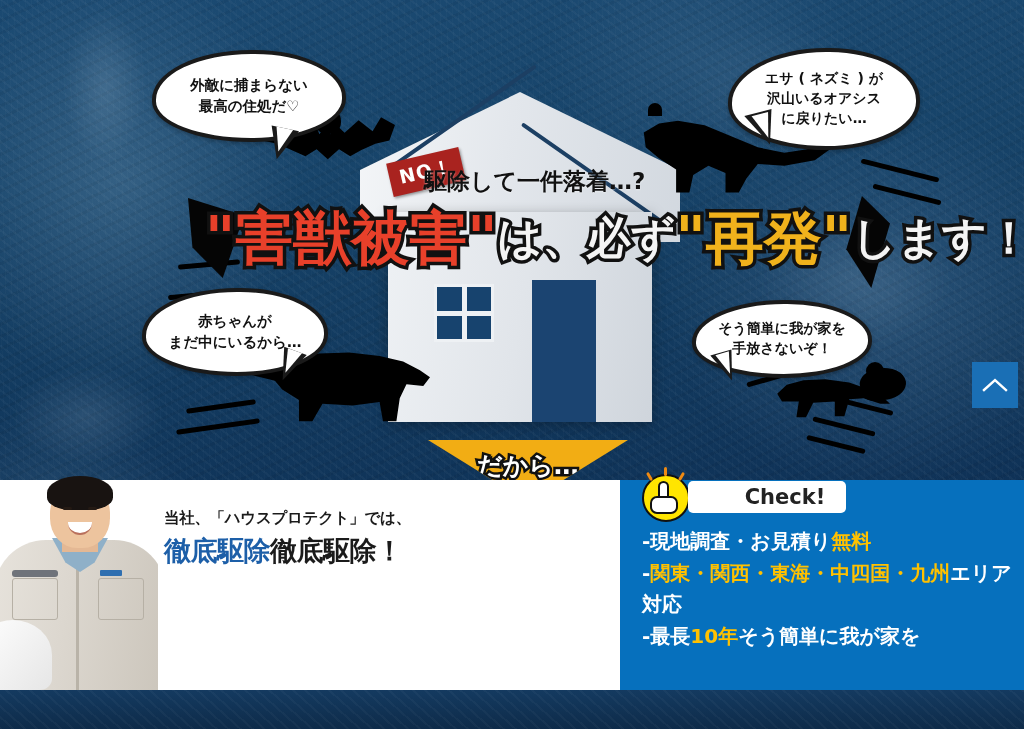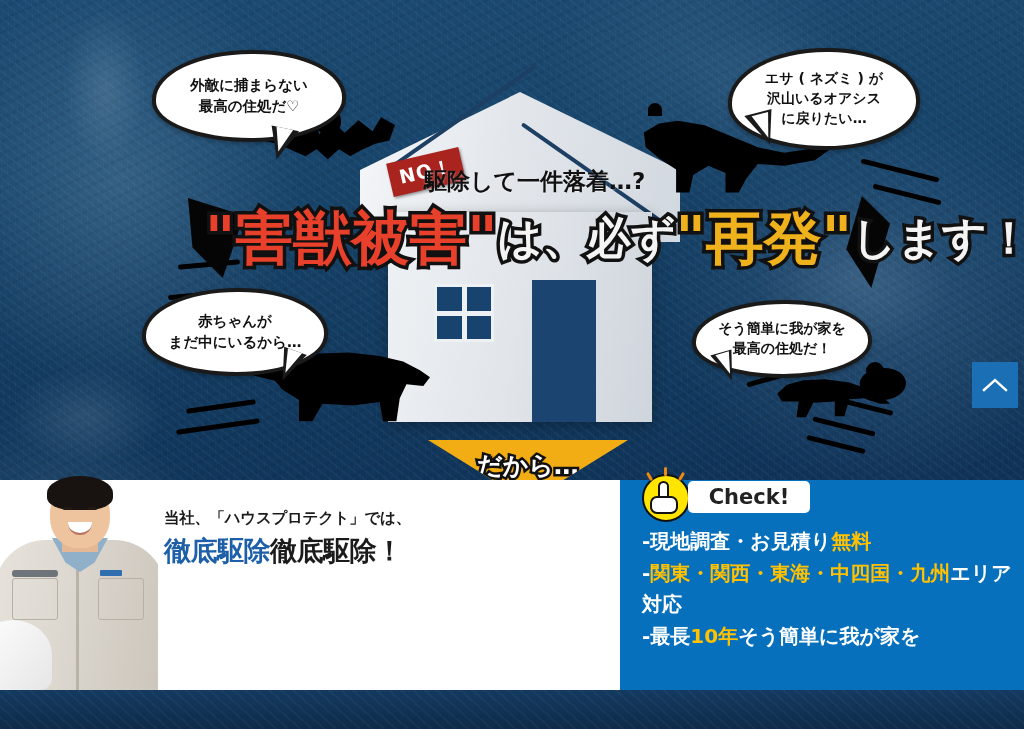--- a/index.html
+++ b/index.html
@@ -220,21 +220,21 @@
   .copy-2{font-size:27px;font-weight:900;color:#1b1b1b;margin-top:4px;letter-spacing:-.5px;}
   .copy-2 em{font-style:normal;color:#1d5fa8;}
   .copy-3{font-size:33px;font-weight:900;color:#e8412b;line-height:1.22;margin-top:2px;letter-spacing:-.5px;}
 
   
   .check-panel{position:absolute;left:620px;top:480px;width:404px;height:210px;background:#0670bd;}
   .check-head{position:absolute;left:22px;top:-4px;width:320px;height:42px;}
   .check-pill{position:absolute;left:46px;top:5px;width:122px;height:32px;background:#fff;
     border-radius:5px;display:flex;align-items:center;justify-content:center;
     font-size:21px;font-weight:800;color:#222;
-    font-family:"DejaVu Sans","Liberation Sans",sans-serif;}
+    font-family:"DejaVu Sans","Liberation Sans",sans-serif;padding-left:36px;}
   .hand-badge{position:absolute;left:0px;top:-2px;width:44px;height:44px;border-radius:50%;
     background:#ffe500;border:2px solid #111;}
   .hand-badge .fing{position:absolute;left:14px;top:5px;width:11px;height:20px;border-radius:6px 6px 2px 2px;
     background:#fff;border:2px solid #111;box-sizing:border-box;}
   .hand-badge .fist{position:absolute;left:6px;top:20px;width:28px;height:18px;border-radius:7px;
     background:#fff;border:2px solid #111;box-sizing:border-box;}
   .spark{position:absolute;background:#f08a12;width:3px;height:9px;border-radius:2px;}
   .sp1{left:4px;top:-4px;transform:rotate(-30deg);}
   .sp2{left:20px;top:-9px;}
   .sp3{left:36px;top:-4px;transform:rotate(30deg);}
@@ -321,21 +321,21 @@
     <div>
       <span class="bl">赤ちゃんが</span>
       <span class="bl">まだ中にいるから…</span>
     </div>
     <div class="tail"></div>
   </div>
 
   <div class="bubble" id="bubble4">
     <div>
       <span class="bl">そう簡単に我が家を</span>
-      <span class="bl">最高の住処だ！</span>
+      <span class="bl">手放さないぞ！</span>
     </div>
     <div class="tail"></div>
   </div>
 
   <div class="shard shard-l"></div>
   <div class="shard shard-r"></div>
   <div id="no-badge">NO！</div>
   <div id="sub-head">駆除して一件落着…?</div>
   <div id="main-head">
     <span class="hw-red">"害獣被害"</span><span class="hw-white">は、必ず</span><span class="hw-gold">"再発"</span><span class="hw-white">します！</span>

